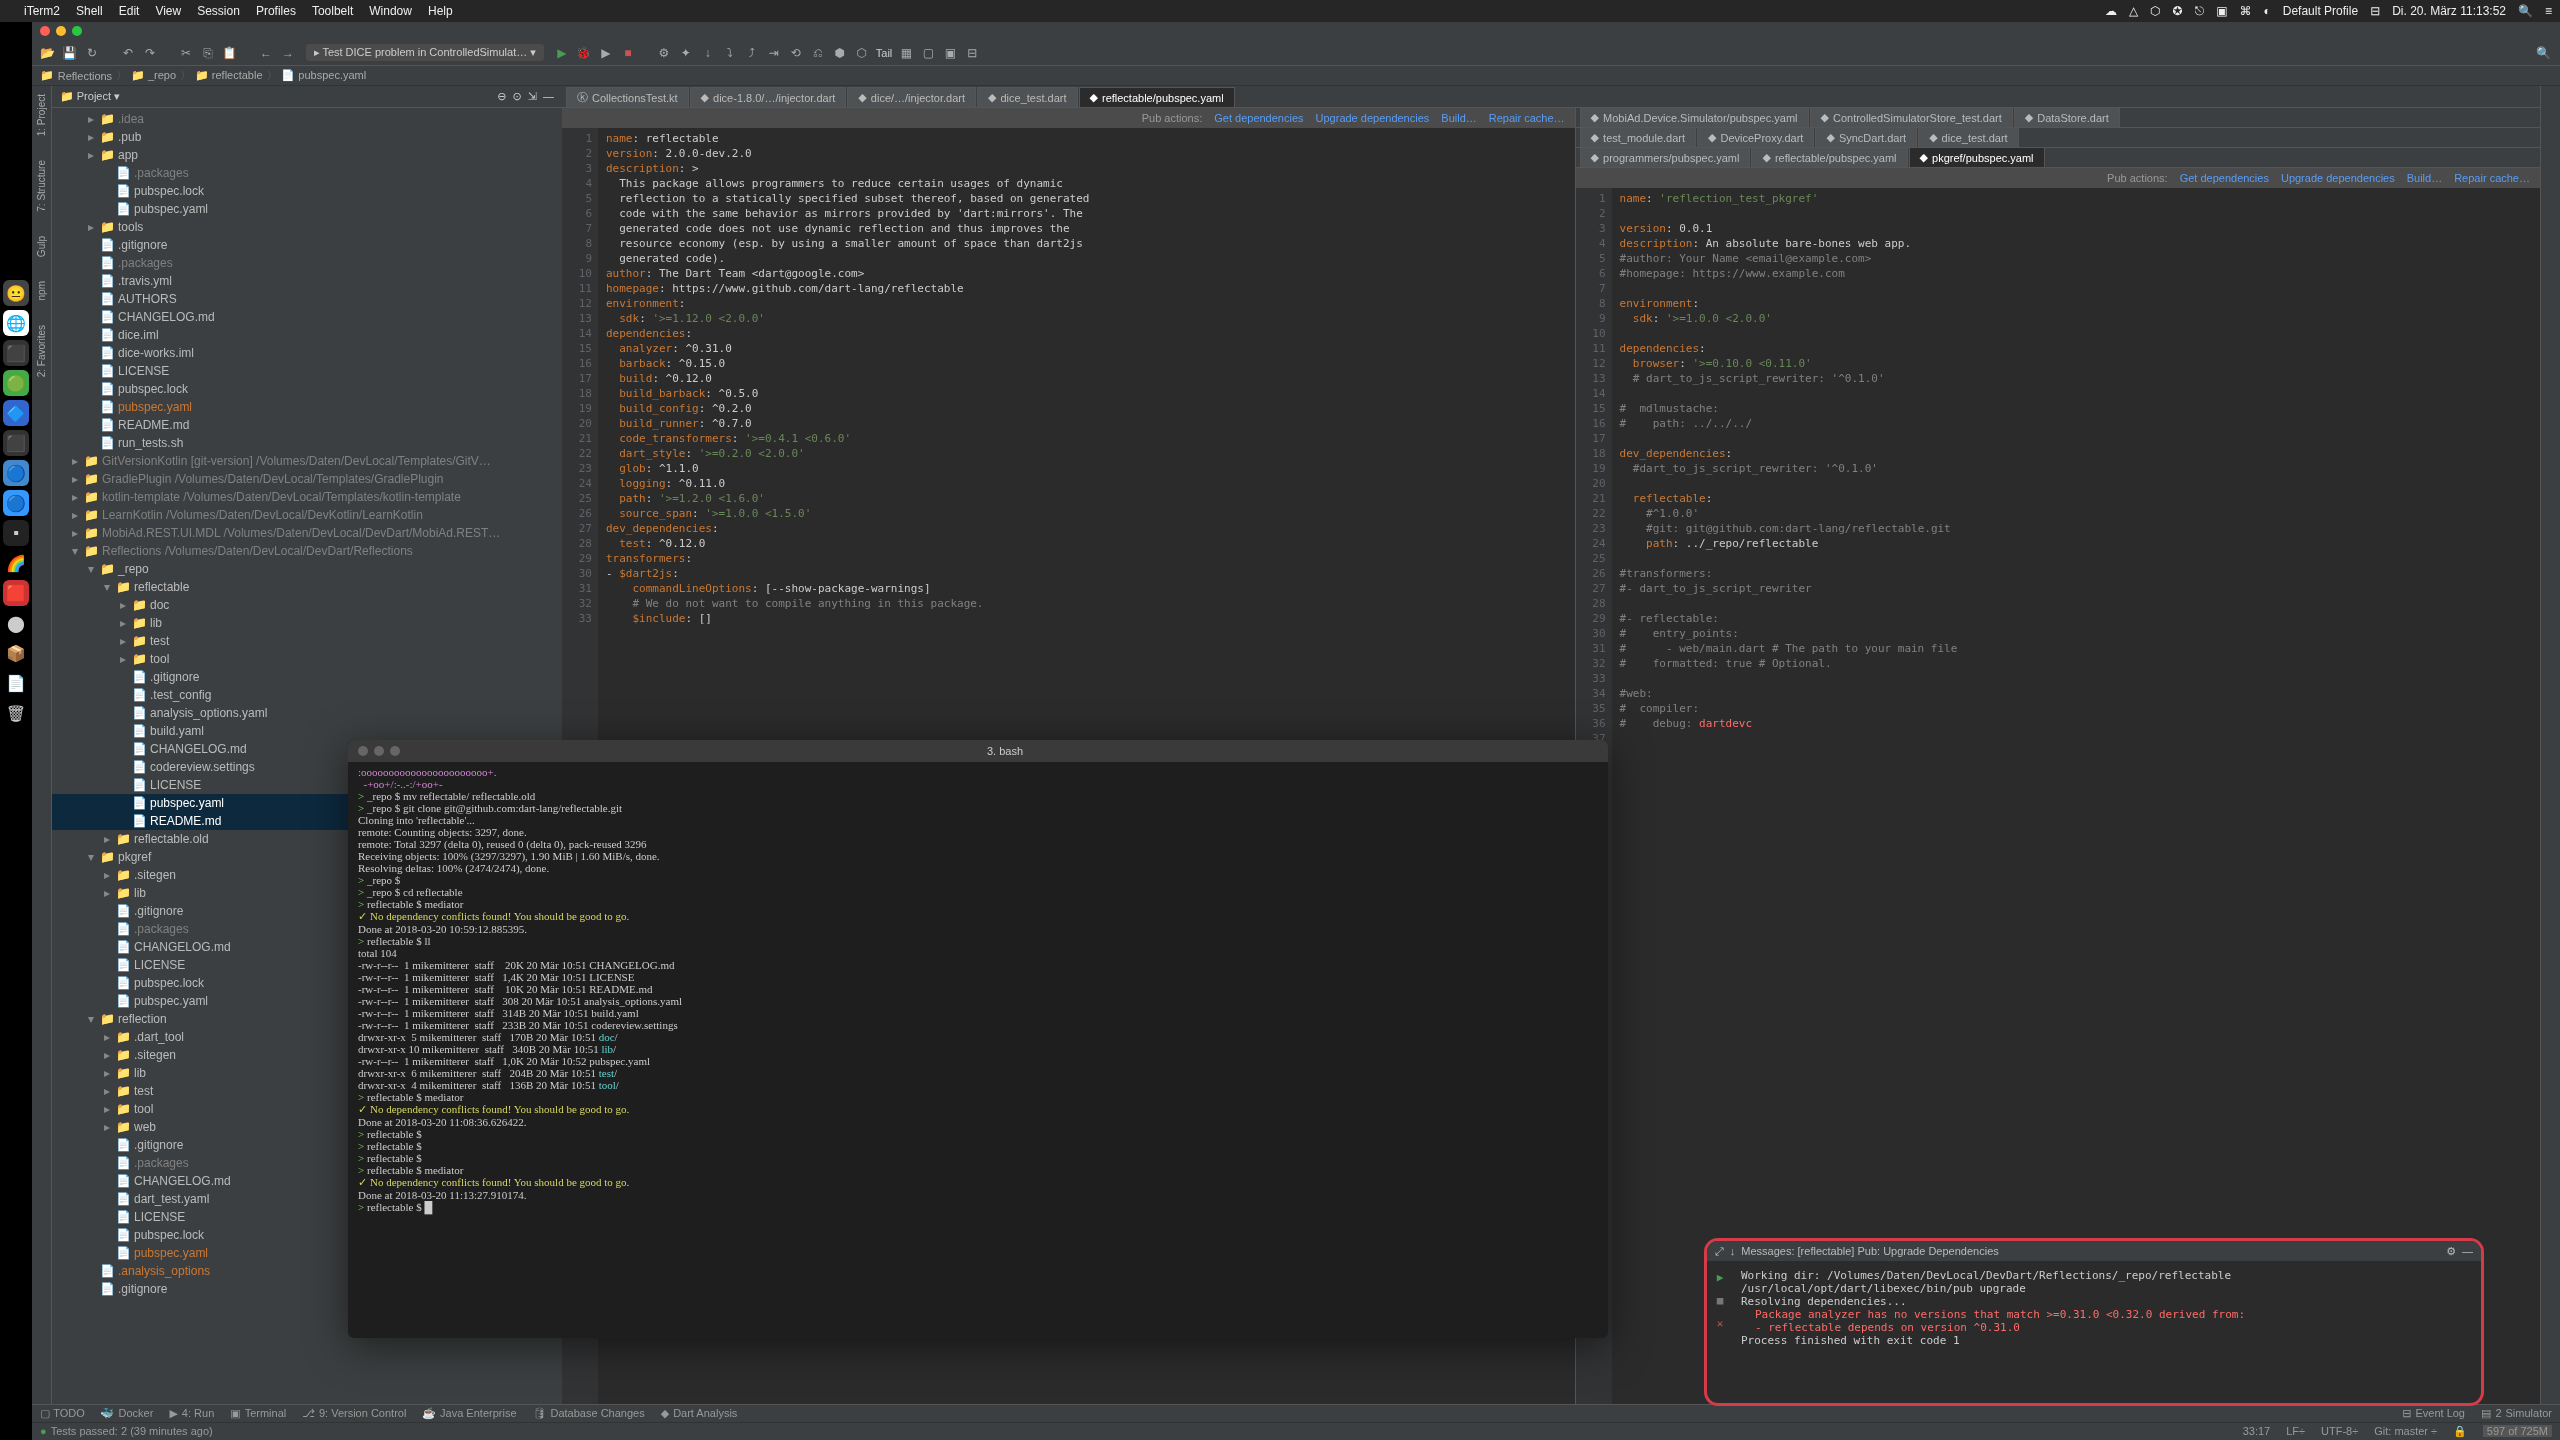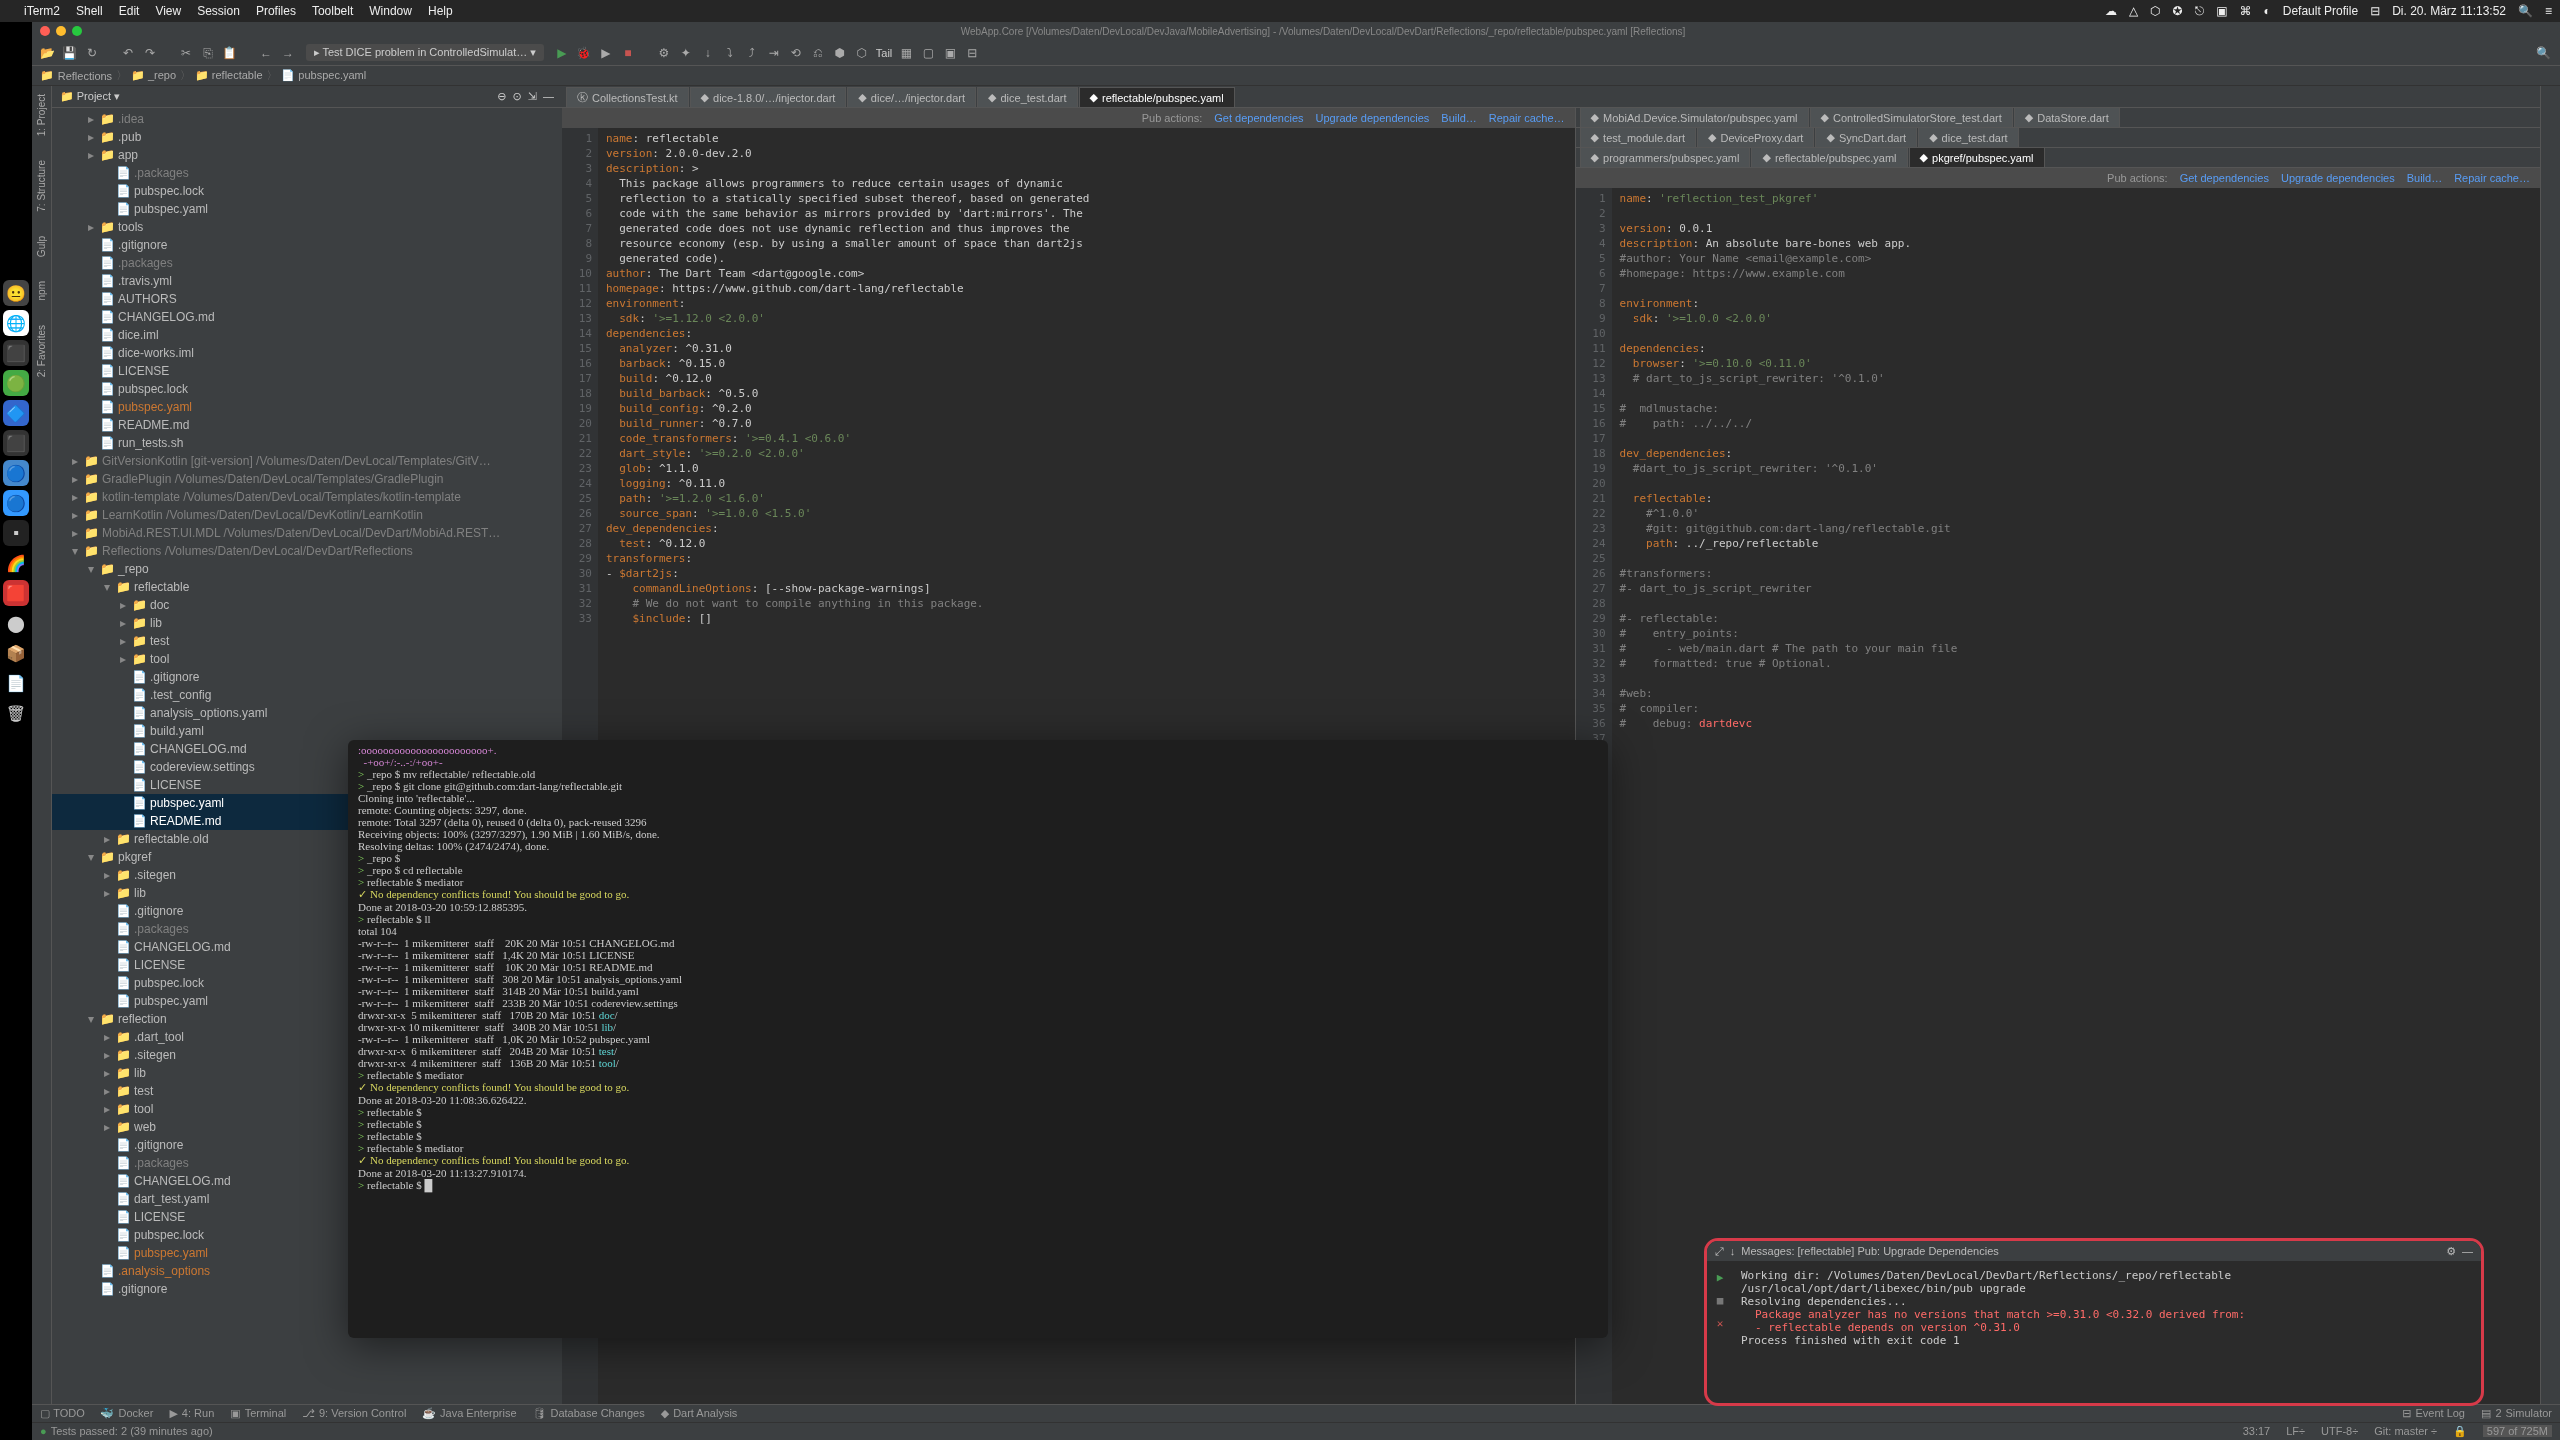--- a/index.html
+++ b/index.html
@@ -291,21 +291,20 @@
   <div class="dock-item">🗑</div>
 </div>
 
 <div class="ide-window">
   <div class="ide-titlebar">
     <div class="traffic-lights">
       <div class="traffic-light tl-red"></div>
       <div class="traffic-light tl-yellow"></div>
       <div class="traffic-light tl-green"></div>
     </div>
-    <span style="flex:1;text-align:center;color:#888;font-size:10px">WebApp.Core [/Volumes/Daten/DevLocal/DevJava/MobileAdvertising] - /Volumes/Daten/DevLocal/DevDart/Reflections/_repo/reflectable/pubspec.yaml [Reflections]</span>
   </div>
 
   <div class="ide-toolbar">
     <span class="toolbar-icon">📂</span>
     <span class="toolbar-icon">💾</span>
     <span class="toolbar-icon">↻</span>
     <span style="width:8px"></span>
     <span class="toolbar-icon">↶</span>
     <span class="toolbar-icon">↷</span>
     <span style="width:8px"></span>
@@ -854,20 +853,28 @@
       <span class="status-item">LF÷</span>
       <span class="status-item">UTF-8÷</span>
       <span class="status-item">Git: master ÷</span>
       <span class="status-item">🔒</span>
       <span class="status-item" style="background:#555;padding:0 4px">597 of 725M</span>
     </div>
   </div>
 </div>
 
 <div class="terminal-window">
+  <div class="terminal-titlebar">
+    <div class="traffic-lights">
+      <div class="traffic-light" style="background:#666"></div>
+      <div class="traffic-light" style="background:#666"></div>
+      <div class="traffic-light" style="background:#666"></div>
+    </div>
+    <div class="terminal-title">3. bash</div>
+  </div>
   <div class="terminal-body" id="terminal-body"><span class="term-magenta">:ooooooooooooooooooooooo+.</span>
   <span class="term-magenta">-+oo+/:-..-:/+oo+-</span>
 <span class="term-green">&gt; </span>_repo $ mv reflectable/ reflectable.old
 <span class="term-green">&gt; </span>_repo $ git clone git@github.com:dart-lang/reflectable.git
 Cloning into 'reflectable'...
 remote: Counting objects: 3297, done.
 remote: Total 3297 (delta 0), reused 0 (delta 0), pack-reused 3296
 Receiving objects: 100% (3297/3297), 1.90 MiB | 1.60 MiB/s, done.
 Resolving deltas: 100% (2474/2474), done.
 <span class="term-green">&gt; </span>_repo $

